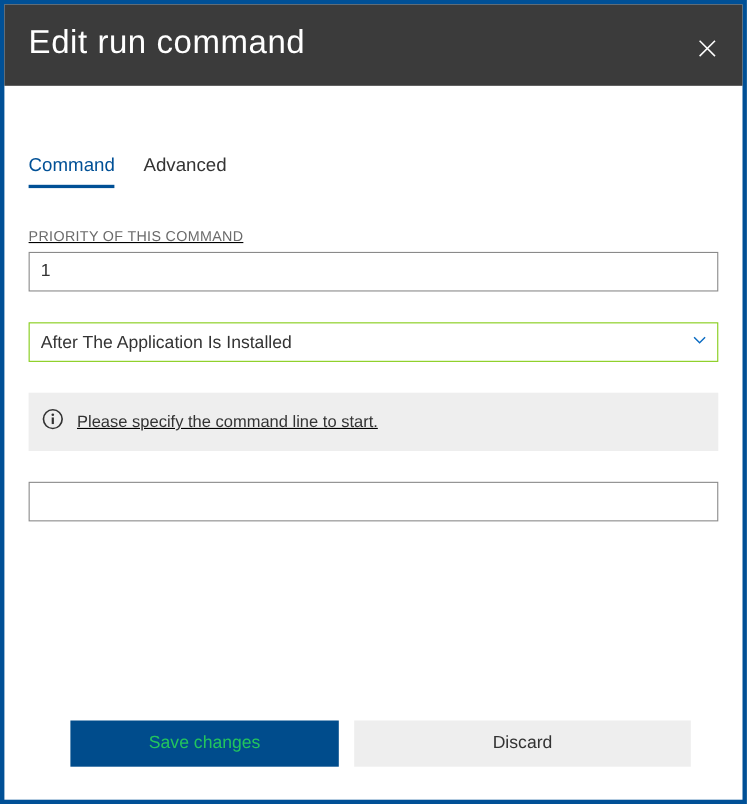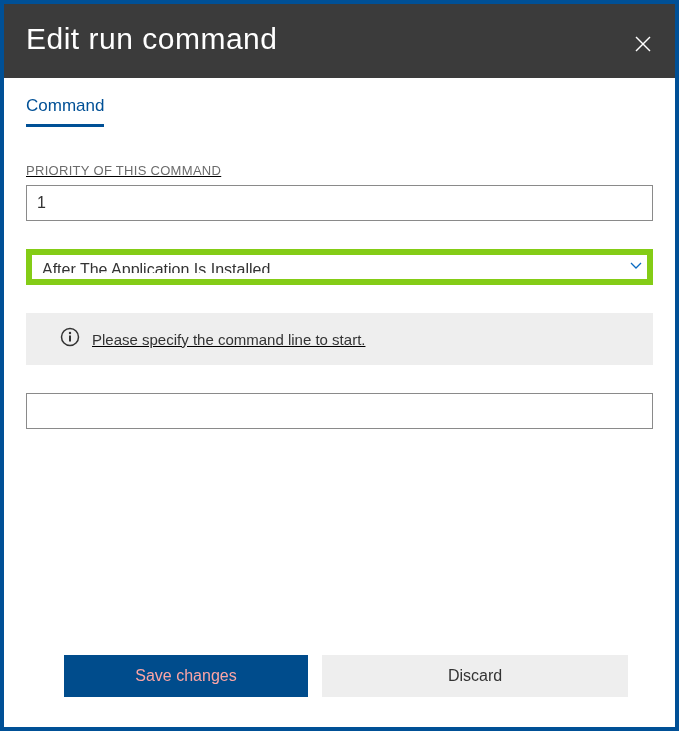--- a/index.html
+++ b/index.html
@@ -40,20 +40,21 @@
       font-size: 22px;
       line-height: 1;
       cursor: pointer;
       padding: 2px 2px 0 0;
       font-weight: 300;
     }
     .tabs {
       display: flex;
       padding: 18px 22px 0 22px;
       gap: 26px;
+      margin-top: 44px;
     }
     .tab {
       font-size: 17px;
       color: #333;
       padding-bottom: 8px;
       cursor: pointer;
       border-bottom: 3px solid transparent;
     }
     .tab.active {
       color: #005096;
@@ -88,42 +89,42 @@
       font-family: inherit;
       outline: none;
     }
     .select-wrap {
       position: relative;
       width: 100%;
     }
     .select-input {
       width: 100%;
       height: 36px;
-      border: 6px solid #84cc16;
+      border: 1px solid #84cc16;
       font-size: 16px;
       padding: 6px 34px 6px 10px;
       color: #333;
       font-family: inherit;
       background: #fff;
       appearance: none;
       -webkit-appearance: none;
       cursor: pointer;
       outline: none;
     }
     .chevron {
       position: absolute;
       right: 10px;
       top: 50%;
       transform: translateY(-50%);
       pointer-events: none;
       color: #005096;
     }
     .info-box {
       background: #eeeeee;
-      padding: 14px 34px;
+      padding: 14px 12px;
       display: flex;
       align-items: center;
       gap: 12px;
       margin-top: 12px;
     }
     .info-icon {
       flex-shrink: 0;
     }
     .info-text {
       font-size: 15px;
@@ -139,21 +140,21 @@
       font-size: 16px;
       border: none;
       cursor: pointer;
       font-family: inherit;
       display: flex;
       align-items: center;
       justify-content: center;
     }
     .btn-primary {
       background: #004c8c;
-      color: #fca5a5;
+      color: #22c55e;
       width: 244px;
     }
     .btn-secondary {
       background: #eeeeee;
       color: #333;
       width: 306px;
     }
   </style>
 </head>
 <body>
@@ -165,20 +166,21 @@
     <div class="close-btn">
       <svg width="16" height="16" viewBox="0 0 16 16">
         <line x1="1" y1="1" x2="15" y2="15" stroke="#fff" stroke-width="1.4"></line>
         <line x1="15" y1="1" x2="1" y2="15" stroke="#fff" stroke-width="1.4"></line>
       </svg>
     </div>
   </div>
 
   <div class="tabs">
     <div class="tab active">Command</div>
+    <div class="tab">Advanced</div>
   </div>
 
   <div class="content">
 
     <div class="field-group">
       <label class="field-label">PRIORITY OF THIS COMMAND</label>
       <input type="text" class="text-input" value="1" style="">
     </div>
 
     <div class="field-group">

